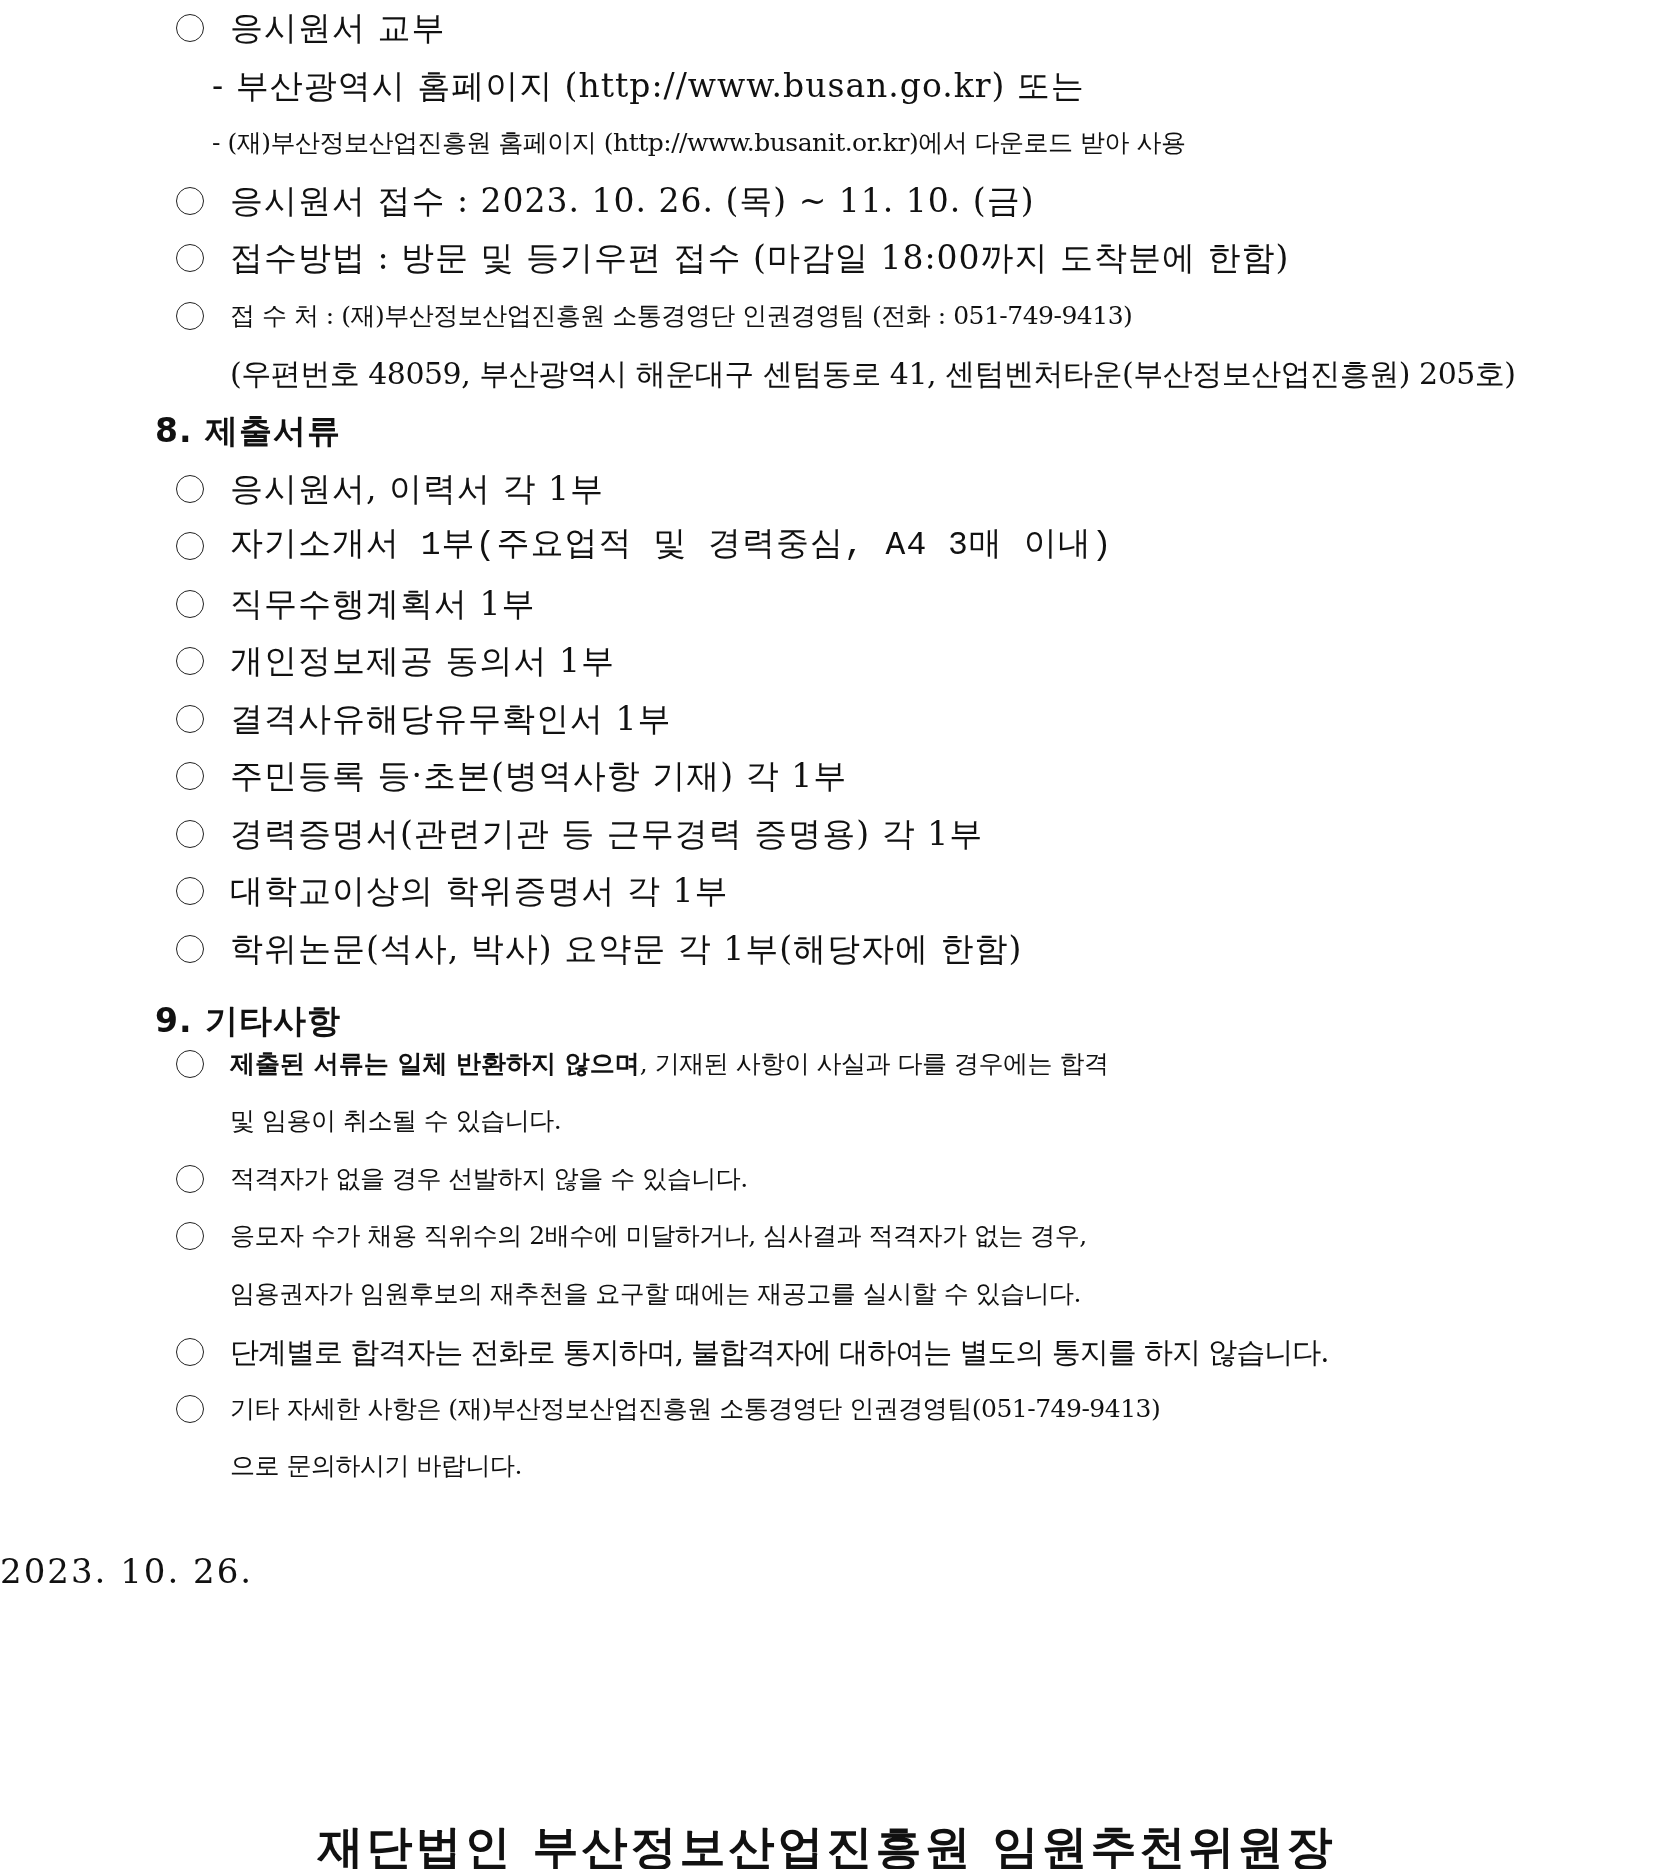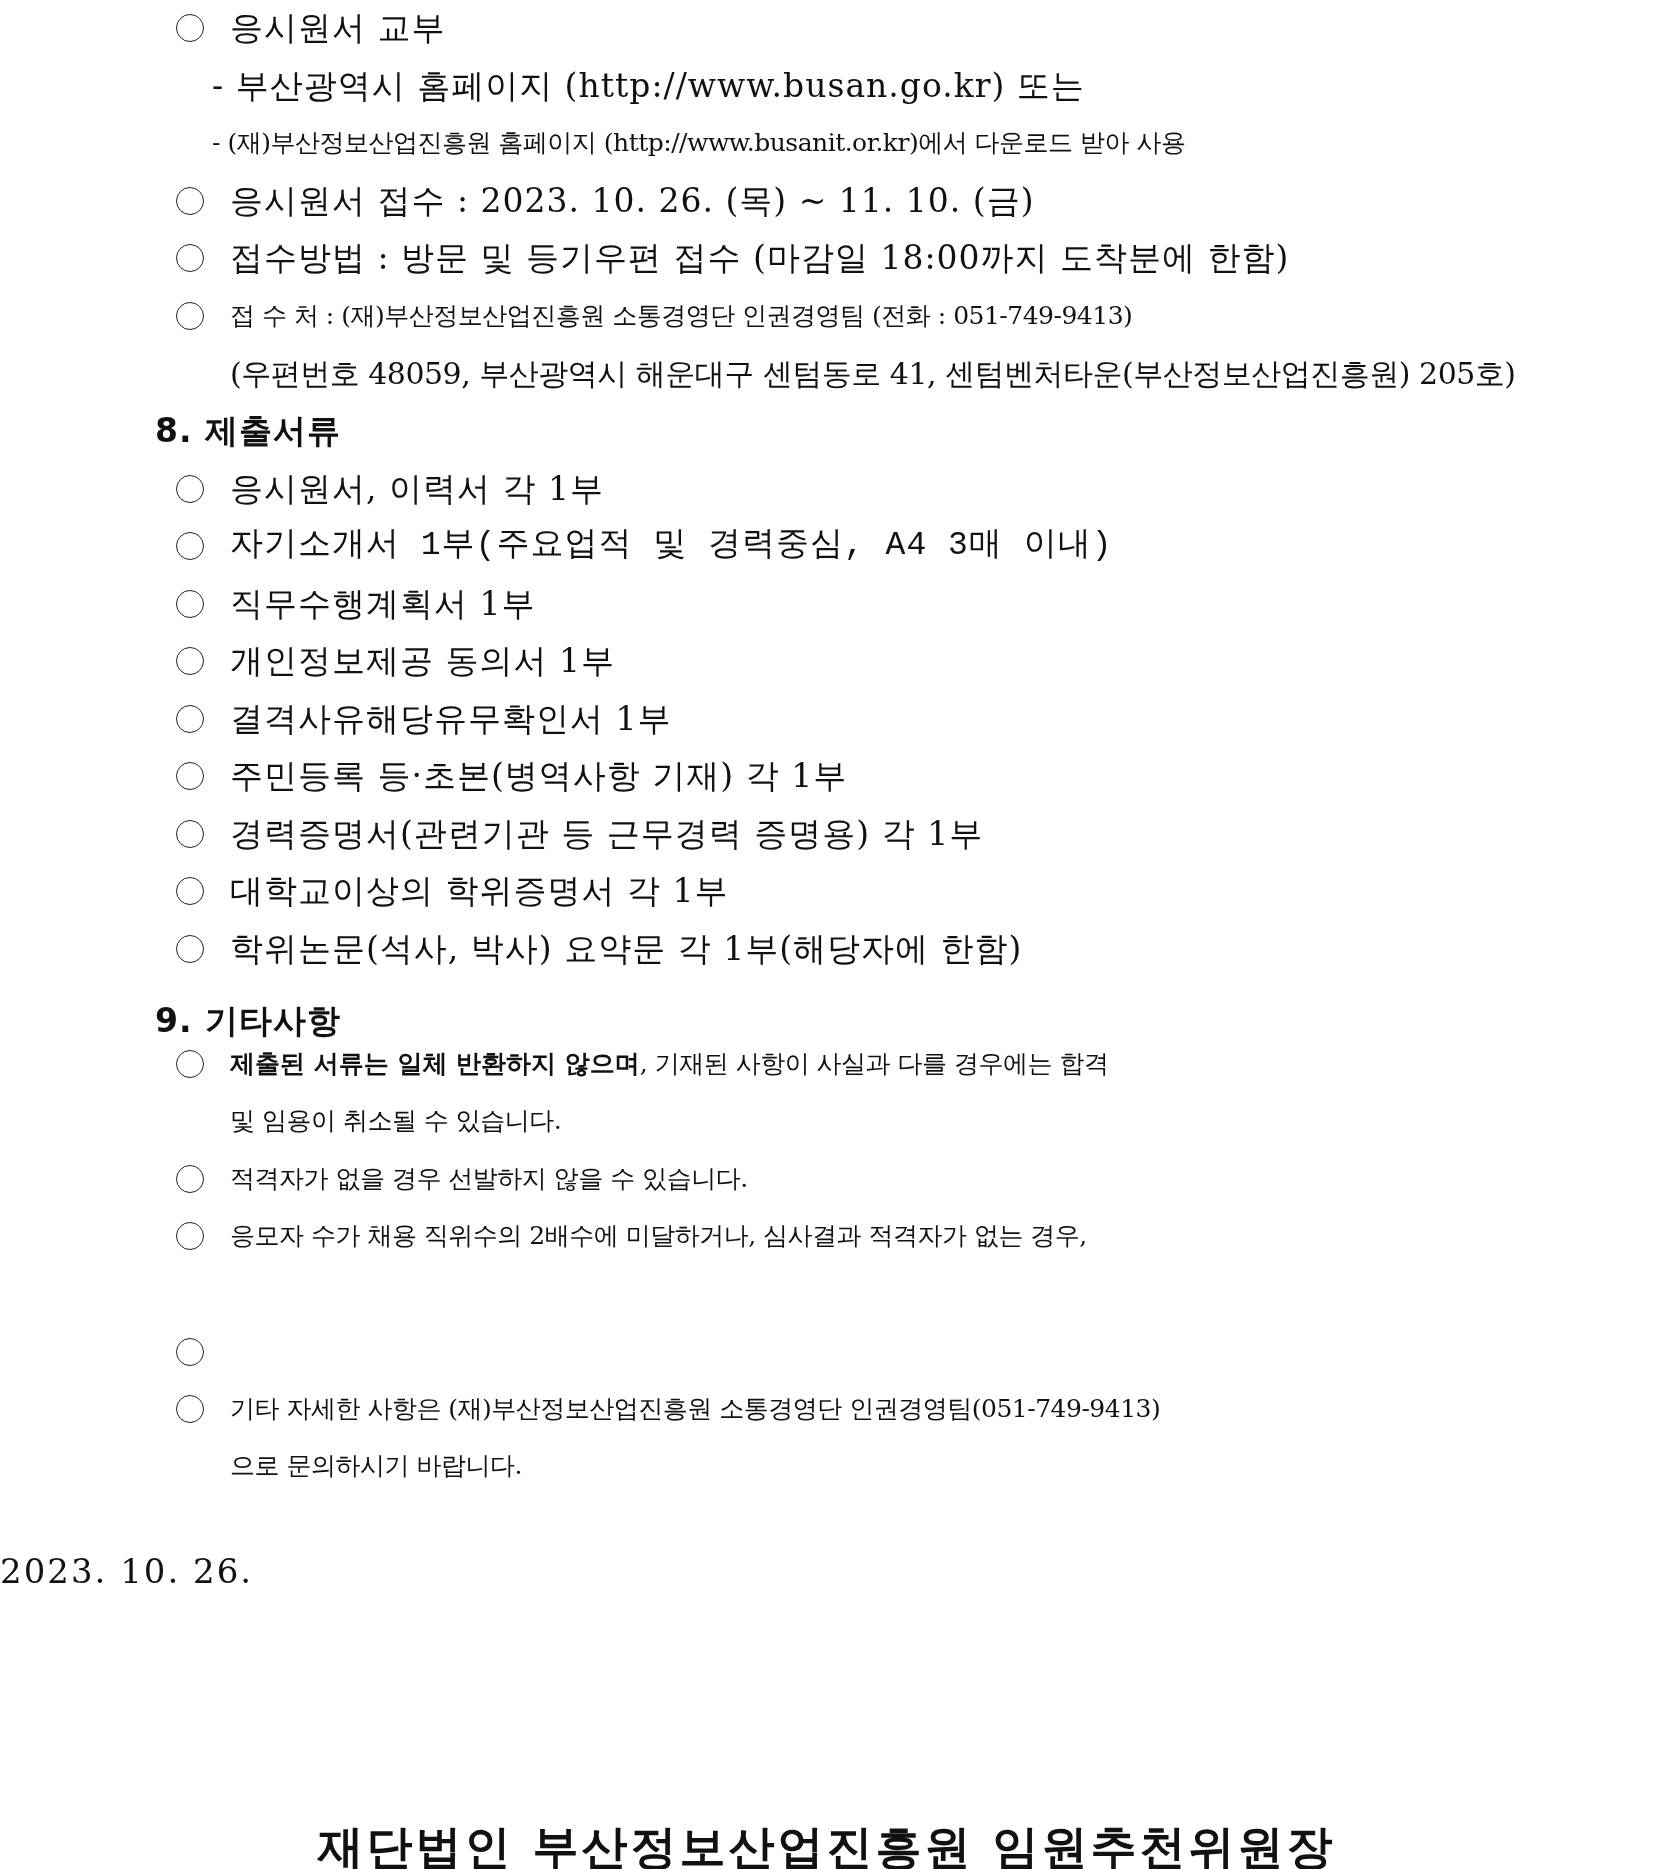--- a/index.html
+++ b/index.html
@@ -74,22 +74,24 @@
   <div class="line bullet-text compact" style="top:1044px;">
     <span class="bold">제출된 서류는 일체 반환하지 않으며</span><span>, 기재된 사항이 사실과 다를 경우에는 합격</span>
   </div>
   <div class="line bullet-text compact" style="top:1101px;">및 임용이 취소될 수 있습니다.</div>
 
   <div class="circle" style="left:176px; top:1165px;"></div>
   <div class="line bullet-text compact" style="top:1159px;">적격자가 없을 경우 선발하지 않을 수 있습니다.</div>
 
   <div class="circle" style="left:176px; top:1222px;"></div>
   <div class="line bullet-text compact" style="top:1216px;">응모자 수가 채용 직위수의 2배수에 미달하거나, 심사결과 적격자가 없는 경우,</div>
+  <div class="line bullet-text compact" style="top:1274px;">임용권자가 임원후보의 재추천을 요구할 때에는 재공고를 실시할 수 있습니다.</div>
 
   <div class="circle" style="left:176px; top:1338px;"></div>
+  <div class="line bullet-text" style="top:1332px; font-size:29px; letter-spacing:-1px;">단계별로 합격자는 전화로 통지하며, 불합격자에 대하여는 별도의 통지를 하지 않습니다.</div>
 
   <div class="circle" style="left:176px; top:1395px;"></div>
   <div class="line bullet-text compact" style="top:1389px;">기타 자세한 사항은 (재)부산정보산업진흥원 소통경영단 인권경영팀(051-749-9413)</div>
   <div class="line bullet-text compact" style="top:1446px;">으로 문의하시기 바랍니다.</div>
 
   <div class="date">2023. 10. 26.</div>
 
   <div class="footer">재단법인 부산정보산업진흥원 임원추천위원장</div>
 
 </div>

